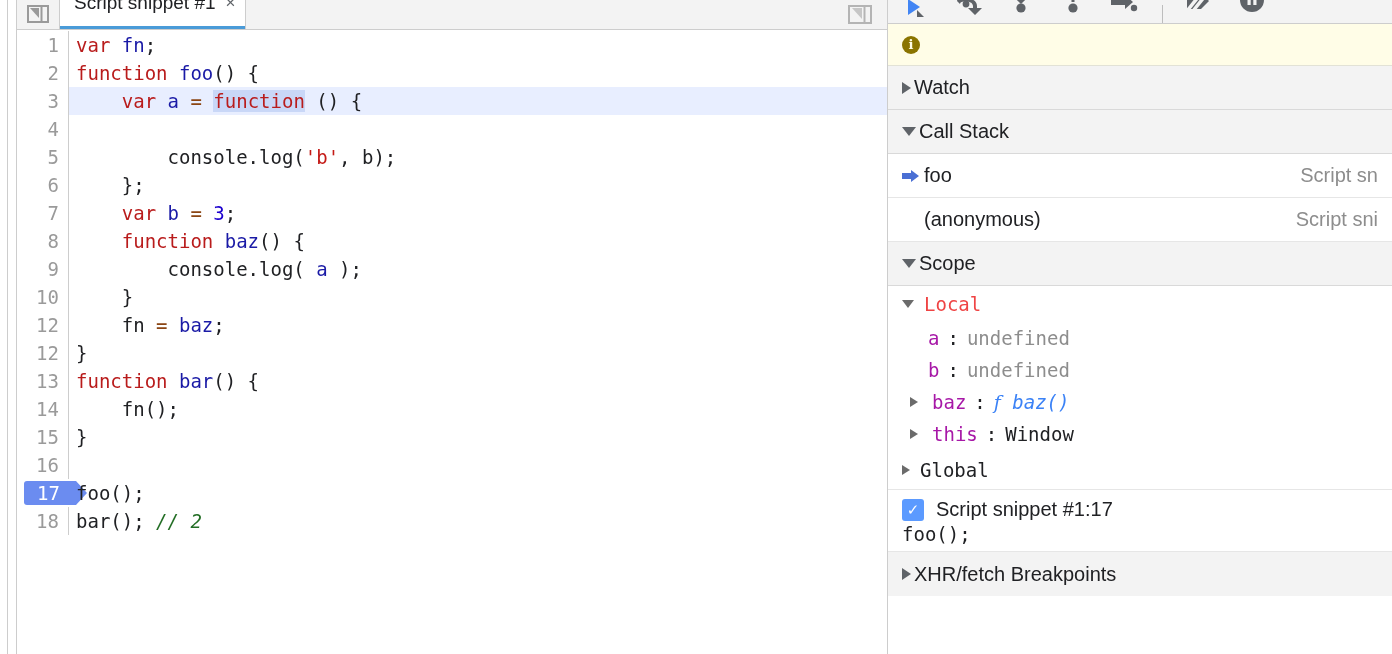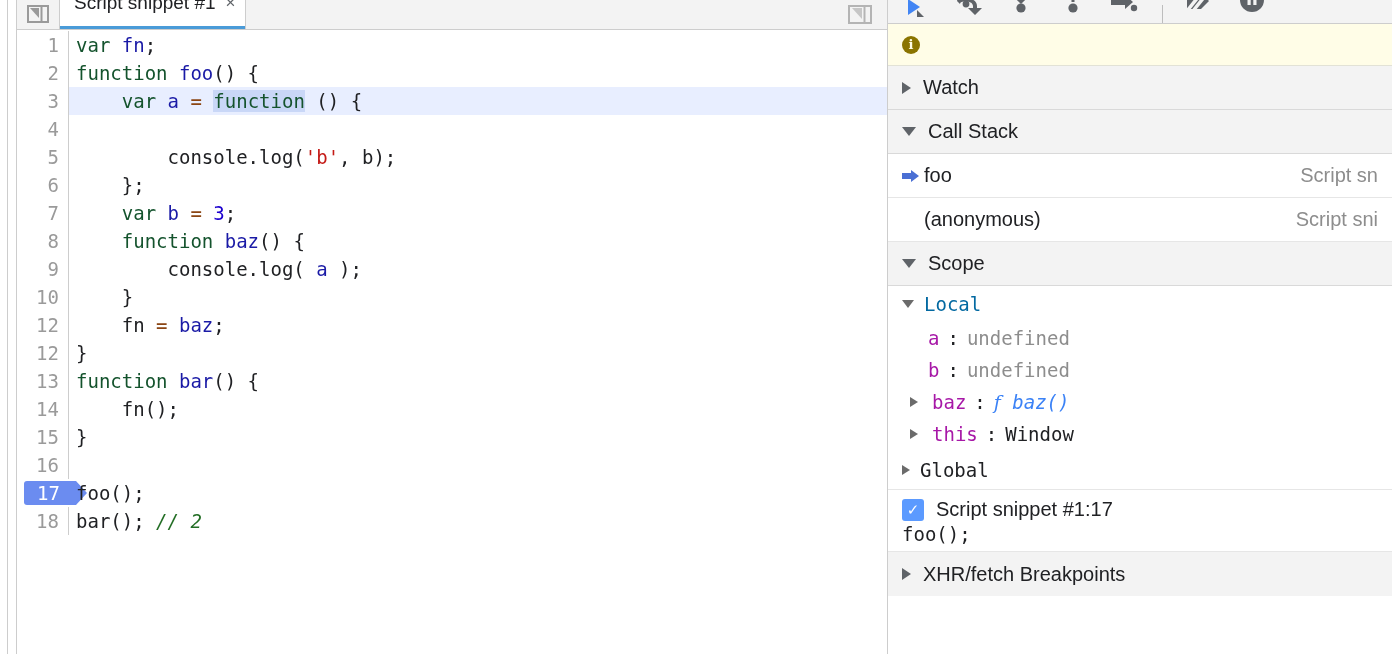--- a/index.html
+++ b/index.html
@@ -116,21 +116,21 @@
   }
   .bp-tag::after {
     content: ""; position: absolute; right: -11px; top: 0;
     border-top: 12px solid transparent;
     border-bottom: 12px solid transparent;
     border-left: 11px solid #6b8cf0;
   }
   .code-row.bp .gutter { position: relative; z-index: 3; }
 
   
-  .kw   { color: #14532d; }
+  .kw   { color: #b91c1c; }
   .ident{ color: #202124; }
   .blue { color: #1a1aa6; }
   .op   { color: #8b4513; }
   .str  { color: #c41a16; }
   .num  { color: #1c00cf; }
   .cmt  { color: #236e25; font-style: italic; }
   .sel  { background: #c9d7f7; }
   .caret {
     display: inline-block; width: 0; border-left: 2px solid #202124;
     height: 22px; vertical-align: -4px; margin-right: -2px;
@@ -170,21 +170,21 @@
     background: #8a7400; color: #fffde7;
     font-size: 13px; font-weight: bold;
     display: flex; align-items: center; justify-content: center;
     flex: 0 0 18px;
     font-family: "DejaVu Serif", serif;
   }
 
   .section-header {
     height: 44px; background: #f3f3f3;
     border-bottom: 1px solid #d9d9d9;
-    display: flex; align-items: center; gap: 12px;
+    display: flex; align-items: center; gap: 3px;
     padding-left: 14px;
     color: #202124; font-size: 20px;
   }
   .tri {
     width: 0; height: 0; flex: 0 0 auto;
     border-top: 6px solid transparent;
     border-bottom: 6px solid transparent;
     border-left: 9px solid #5f6368;
   }
   .tri.open {
@@ -220,21 +220,21 @@
   .stack-name { flex: 0 0 auto; }
   .stack-loc { margin-left: auto; color: #8d8d8d; white-space: nowrap; }
 
   
   .scope-body { background: #ffffff; font-family: "DejaVu Sans Mono", monospace; font-size: 19px; }
   .scope-row {
     height: 32px; display: flex; align-items: center;
     padding-left: 14px; gap: 8px; white-space: nowrap;
   }
   .scope-row .tri-slot { width: 14px; flex: 0 0 14px; display: flex; align-items: center; }
-  .scope-title { color: #0369a1; }
+  .scope-title { color: #ef4444; }
   .prop-name { color: #a718a7; }
   .prop-undef { color: #8d8d8d; }
   .prop-val-fn { color: #3b82f6; font-style: italic; }
   .prop-val-fn .f { font-family: "DejaVu Serif", serif; font-style: italic; }
   .prop-val { color: #202124; }
   .indent1 { padding-left: 40px; }
   .indent-tri { padding-left: 22px; }
 
   .global-row {
     height: 40px; display: flex; align-items: center; gap: 10px;

